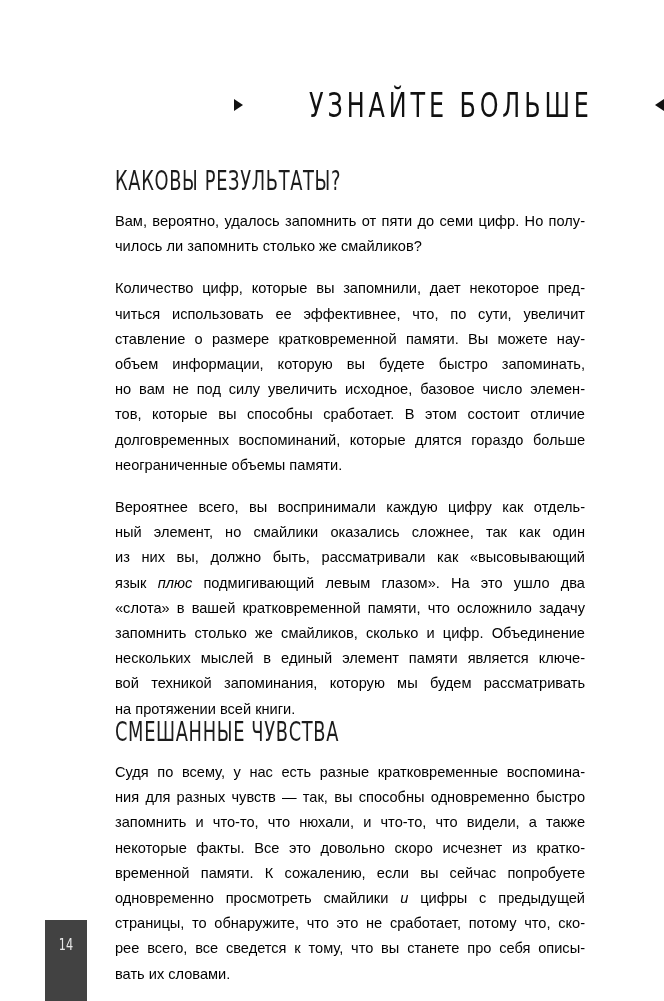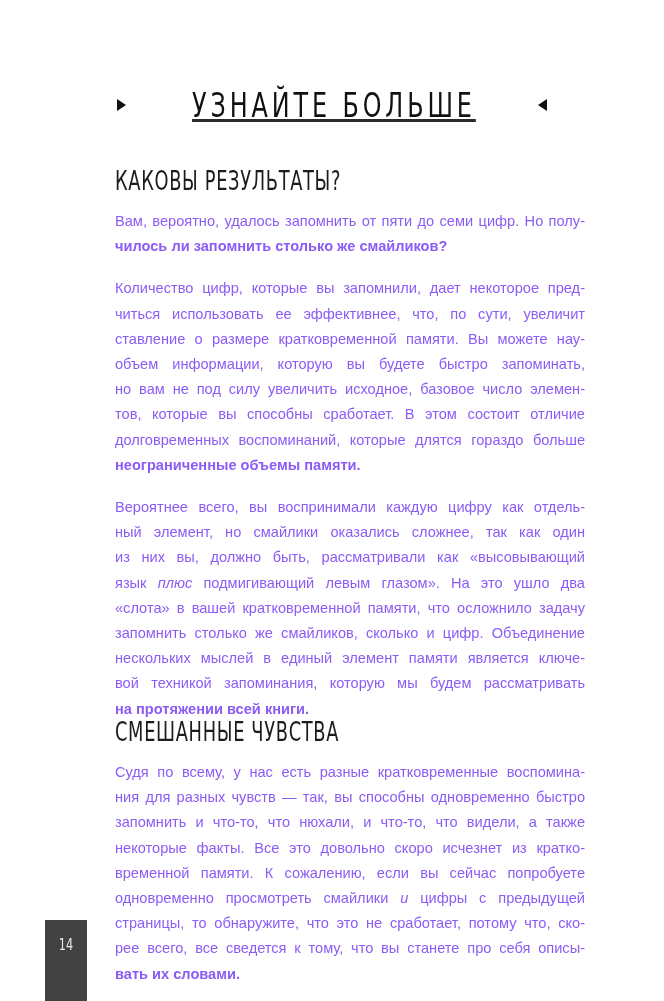--- a/index.html
+++ b/index.html
@@ -2,21 +2,21 @@
 <html><head>
 <meta charset="utf-8">
 <style>
   html, body { margin: 0; padding: 0; }
   body {
     width: 664px; height: 1001px; background: #ffffff; position: relative; overflow: hidden;
     color: #2b2b2b;
   }
   .banner {
     position: absolute; top: 82px; left: 0; width: 664px; height: 46px;
-    display: flex; align-items: center; justify-content: center; text-decoration: underline;
+    display: flex; align-items: center; justify-content: flex-end;
   }
   .banner .tri-r {
     width: 0; height: 0; border-top: 6px solid transparent; border-bottom: 6px solid transparent;
     border-left: 9px solid #111; margin-right: 26px;
   }
   .banner .tri-l {
     width: 0; height: 0; border-top: 6px solid transparent; border-bottom: 6px solid transparent;
     border-right: 9px solid #111; margin-left: 22px;
   }
   .banner .title {
@@ -29,25 +29,25 @@
   h2.section {
     margin: 0; font-weight: normal; color: #1c1c1c;
     font-family: "DejaVu Sans", sans-serif;
     font-size: 27px; letter-spacing: 1px; line-height: 40px;
     transform: scaleX(0.66); transform-origin: left;
     white-space: nowrap;
   }
   p.para {
     margin: 0 0 17px 0;
     font-family: "Liberation Sans", sans-serif;
-    font-size: 14.6px; line-height: 25.2px; color: #8b5cf6;
+    font-size: 14.6px; line-height: 25.2px; color: #000000;
     text-align: justify;
   }
   p.para .line { display: block; text-align: justify; text-align-last: justify; white-space: nowrap; }
-  p.para .line.last { text-align-last: left; font-weight: bold; }
+  p.para .line.last { text-align-last: left; }
   p.para i { }
   .sec1 { position: absolute; top: 11px; }
   .sec2 { position: absolute; top: 514px; margin-top: 48px; }
   .page-tab {
     position: absolute; left: 45px; top: 920px; width: 42px; height: 81px; background: #424242;
   }
   .page-num {
     position: absolute; left: 0; top: 16px; width: 42px; text-align: center;
     font-family: "DejaVu Sans", sans-serif; font-size: 15px; color: #e8e8e8;
     transform: scaleX(0.75);

